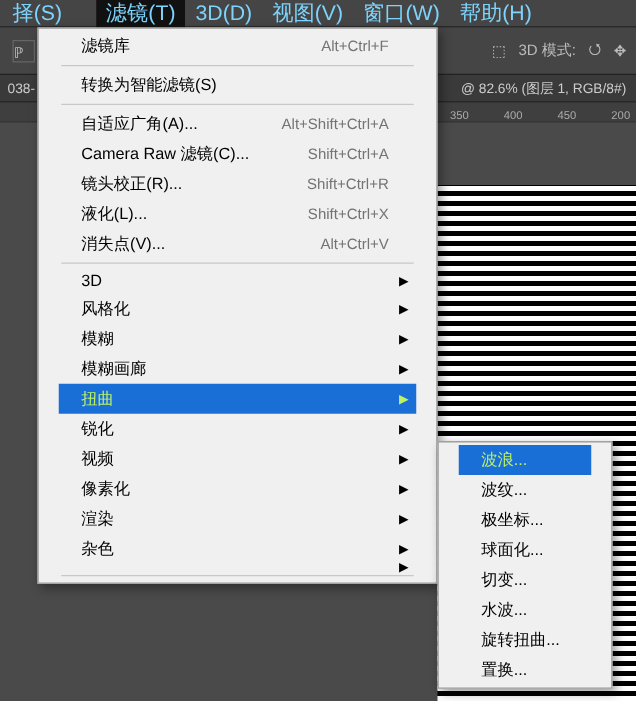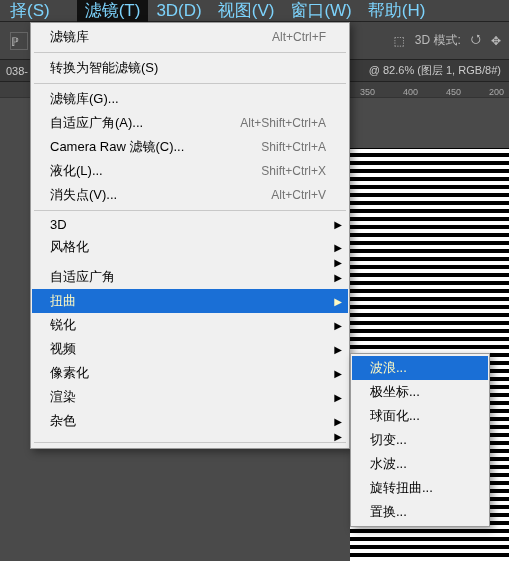--- a/index.html
+++ b/index.html
@@ -77,31 +77,31 @@
     background: repeating-linear-gradient(0deg,#fff 0,#fff 4px,#000 4px,#000 8px);
   }
   
   .menu {
     position: absolute;
     background: #f0f0f0;
     border: 1px solid #9a9a9a;
     box-shadow: 3px 3px 8px rgba(0,0,0,.4);
     color: #000;
     font-size: 13px;
-    padding: 2px 1px;
+    padding: 2px 16px;
   }
   .main-menu { top: 22px; left: 30px; width: 320px; }
   .menu .mrow {
     display: flex;
     align-items: center;
     padding: 3px 22px 3px 18px;
     cursor: default;
     position: relative;
   }
-  .menu .mrow.highlight { background: #1a6fd6; color: #fef9c3; justify-content: flex-end; }
+  .menu .mrow.highlight { background: #1a6fd6; color: #bef264; justify-content: flex-end; }
   .menu .sep { height:1px; background:#c8c8c8; margin:3px 2px; }
   .menu .label { flex: 1; }
   .menu .accel { color:#737373; font-size:12px; }
   .menu .arrow { position:absolute; right:6px; font-size:10px; }
   .submenu { top: 353px; left: 350px; width: 140px; }
 </style>
 </head>
 <body>
 
 <div class="menubar">
@@ -144,55 +144,56 @@
     <span class="label">滤镜库</span>
     <span class="accel">Alt+Ctrl+F</span>
   </div>
   <div class="sep"></div>
   <div class="mrow">
     <span class="label">转换为智能滤镜(S)</span>
   </div>
   <div class="sep"></div>
   <div id="sec2">
       <div class="mrow">
-        <span class="label">滤镜库(G)...</span>
-        <span class="accel"></span>
-      </div>
-      <div class="mrow">
         <span class="label">自适应广角(A)...</span>
         <span class="accel">Alt+Shift+Ctrl+A</span>
       </div>
       <div class="mrow">
         <span class="label">Camera Raw 滤镜(C)...</span>
         <span class="accel">Shift+Ctrl+A</span>
       </div>
       <div class="mrow">
+        <span class="label">镜头校正(R)...</span>
+        <span class="accel">Shift+Ctrl+R</span>
+      </div>
+      <div class="mrow">
         <span class="label">液化(L)...</span>
         <span class="accel">Shift+Ctrl+X</span>
       </div>
       <div class="mrow">
         <span class="label">消失点(V)...</span>
         <span class="accel">Alt+Ctrl+V</span>
       </div>
     </div>
   <div class="sep"></div>
   <div id="sec3">
       <div class="mrow">
         <span class="label">3D</span>
         <span class="arrow">▶</span>
       </div>
       <div class="mrow">
         <span class="label">风格化</span>
         <span class="arrow">▶</span>
       </div>
       <div class="mrow">
-        <span class="arrow">▶</span>
-      </div>
-      <div class="mrow">
-        <span class="label">自适应广角</span>
+        <span class="label">模糊</span>
+        <span class="arrow">▶</span>
+      </div>
+      <div class="mrow">
+        <span class="label">模糊画廊</span>
         <span class="arrow">▶</span>
       </div>
       <div class="mrow highlight">
         <span class="label">扭曲</span>
         <span class="arrow">▶</span>
       </div>
       <div class="mrow">
         <span class="label">锐化</span>
         <span class="arrow">▶</span>
       </div>
@@ -217,20 +218,23 @@
       </div>
     </div>
   <div class="sep"></div>
 </div>
 
 <div class="menu submenu" id="sub">
     <div class="mrow highlight">
       <span class="label">波浪...</span>
     </div>
     <div class="mrow">
+      <span class="label">波纹...</span>
+    </div>
+    <div class="mrow">
       <span class="label">极坐标...</span>
     </div>
     <div class="mrow">
       <span class="label">球面化...</span>
     </div>
     <div class="mrow">
       <span class="label">切变...</span>
     </div>
     <div class="mrow">
       <span class="label">水波...</span>

